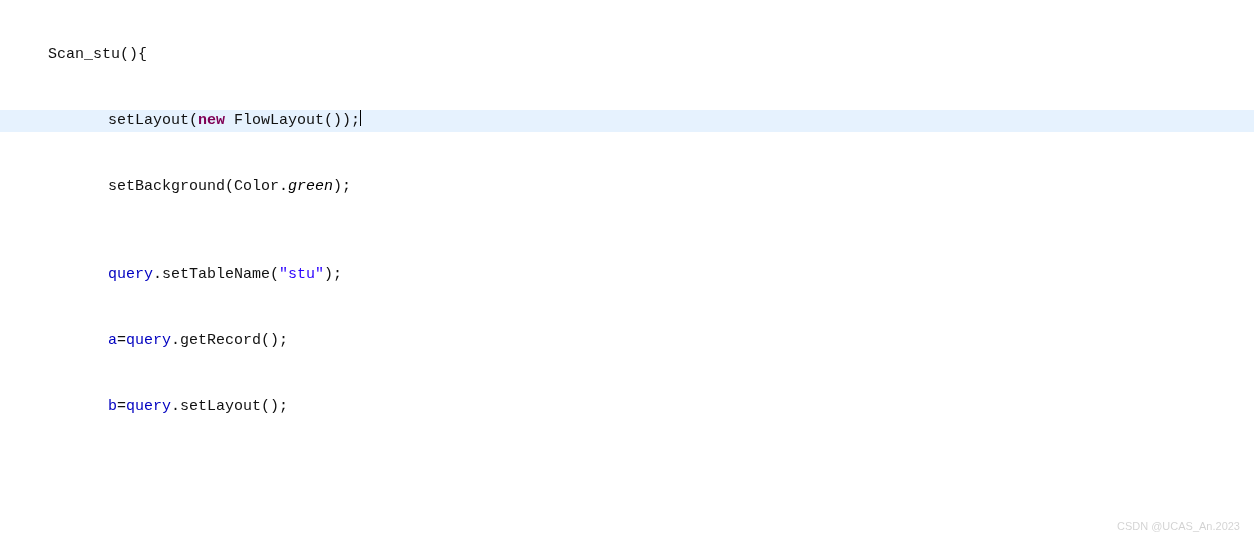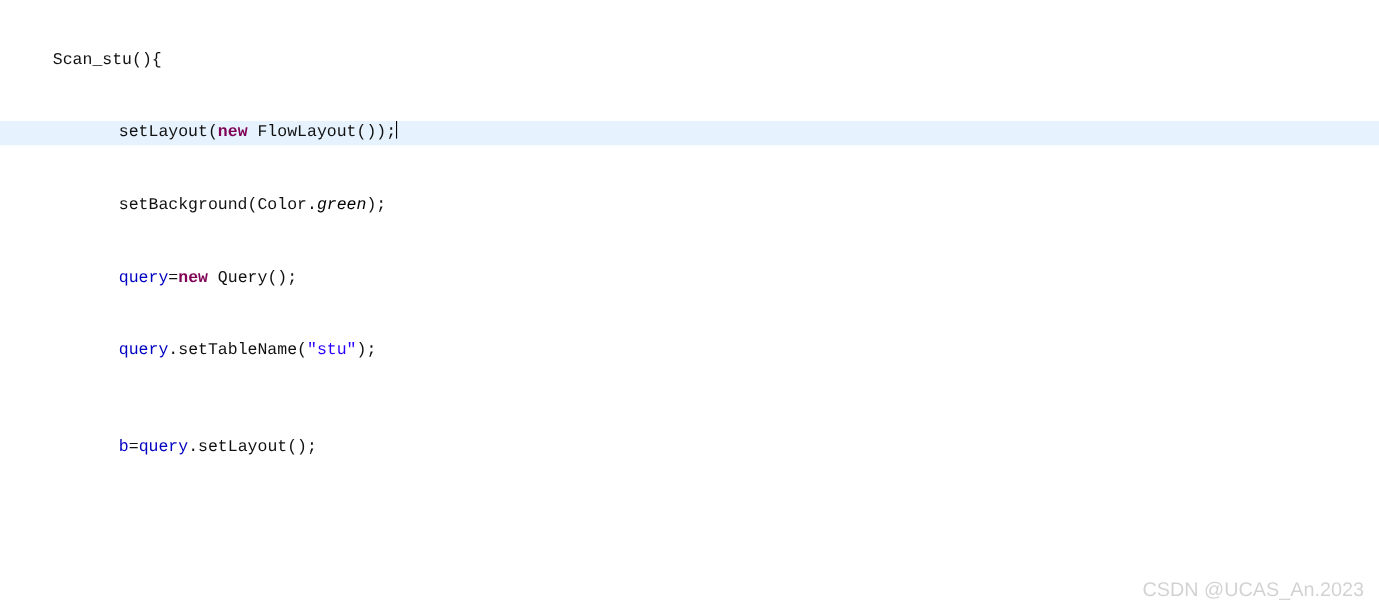--- a/index.html
+++ b/index.html
@@ -40,42 +40,42 @@
   .caret {
     display: inline-block;
     width: 1px;
     height: 16px;
     background: #000;
     vertical-align: -2px;
   }
   .watermark {
     position: absolute;
     right: 14px;
-    bottom: 6px;
+    bottom: 16px;
     color: rgba(0,0,0,0.18);
     font-family: Arial, sans-serif;
-    font-size: 18px;
+    font-size: 11px;
     pointer-events: none;
   }
 </style>
 </head>
 <body>
 
 <div class="editor">
 
 <div class="line indent1"><span>Scan_stu</span>(){</div>
 
 <div class="line indent2 hl"><span>setLayout</span>(<span class="kw">new</span> <span>FlowLayout</span>());<span class="caret"></span></div>
 
 <div class="line indent2"><span>setBackground</span>(<span>Color</span>.<span class="stat">green</span>);</div>
 
-<div class="line indent2"><span class="fld">query</span>=<span class="kw">new</span> <span>Query</span>();</div>
 
 <div class="line indent2"><span class="fld">query</span>.<span>setTableName</span>(<span class="str">"stu"</span>);</div>
 
+<div class="line indent2"><span class="fld">a</span>=<span class="fld">query</span>.<span>getRecord</span>();</div>
 
 <div class="line indent2"><span class="fld">b</span>=<span class="fld">query</span>.<span>setLayout</span>();</div>
 
 
 
 
 
 
 
 

